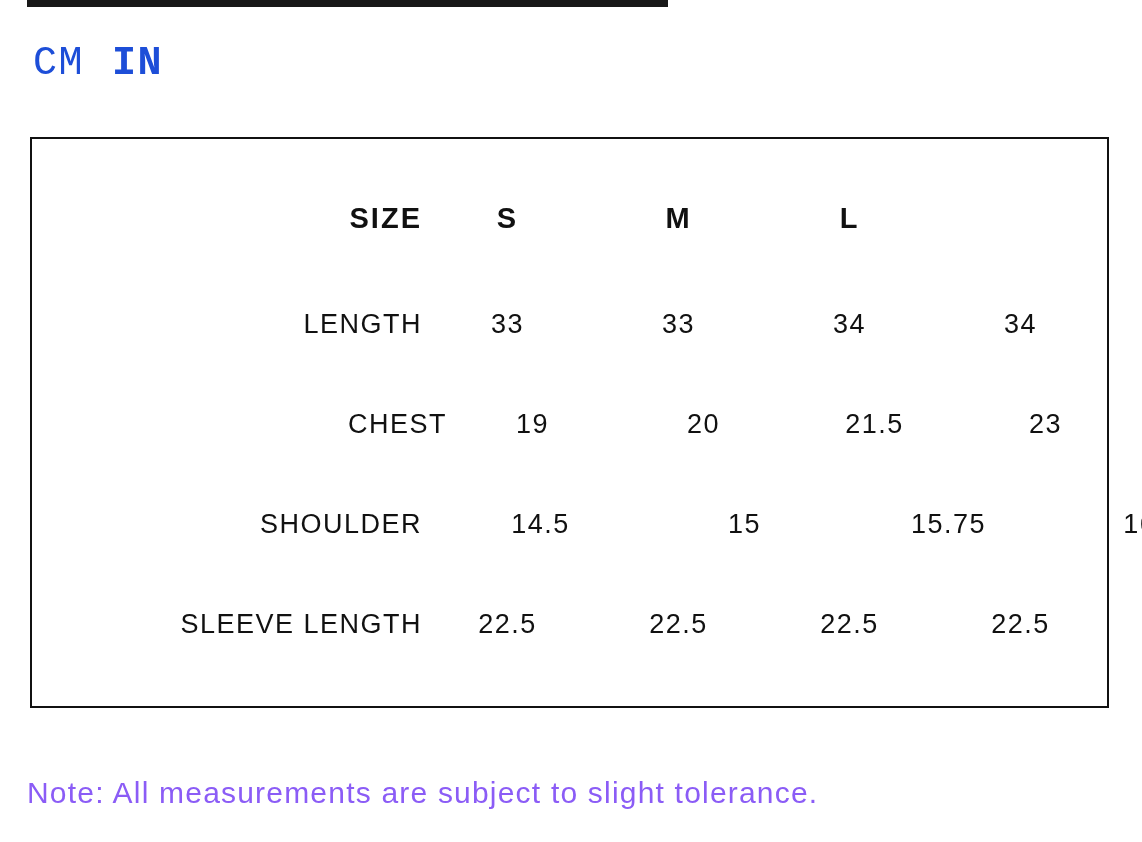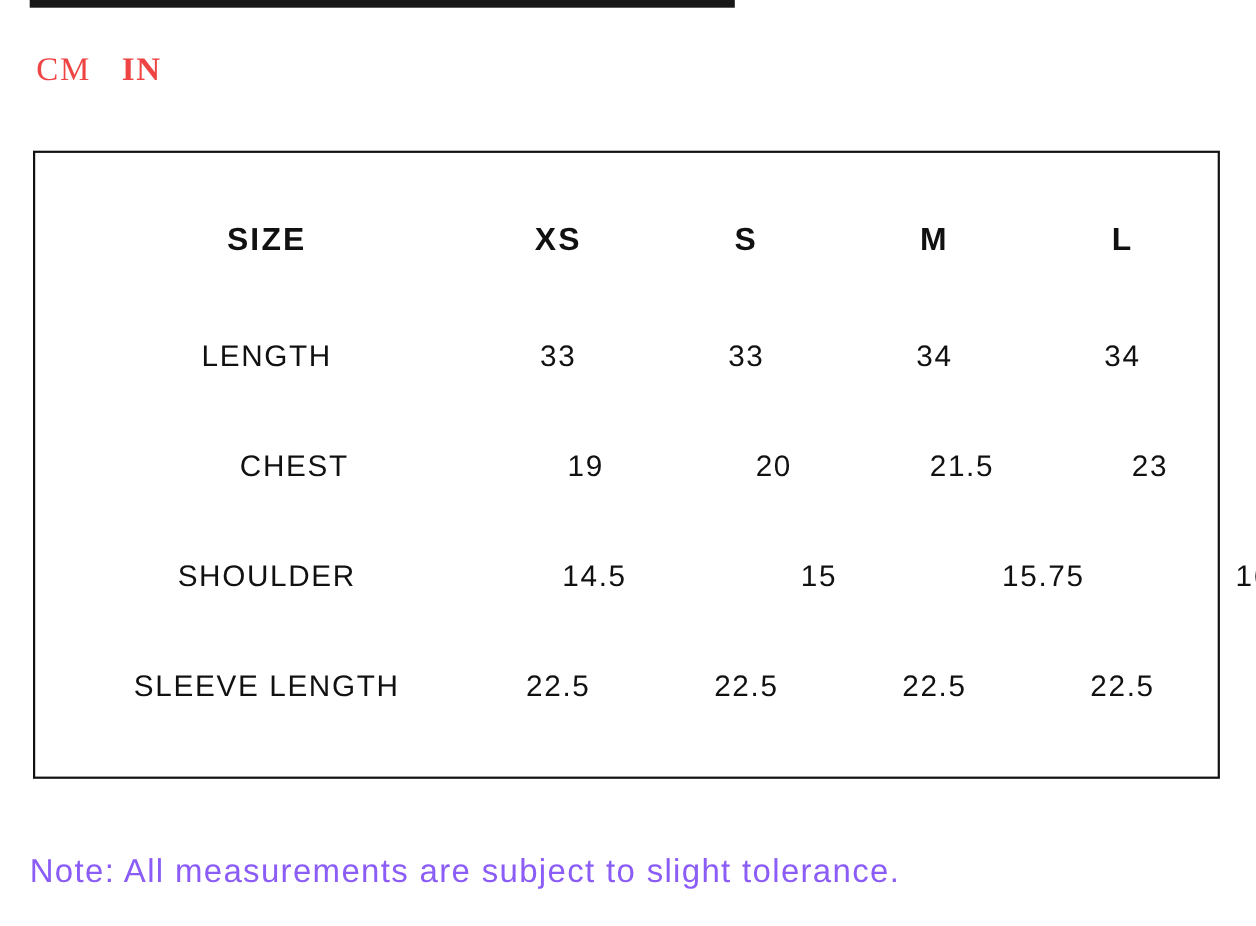--- a/index.html
+++ b/index.html
@@ -27,23 +27,23 @@
     left: 33px; top: 46px;
     display: flex;
     align-items: center;
     gap: 28px;
   }
   .unit-btn {
     appearance: none;
     background: none;
     border: none;
     cursor: pointer;
-    font-family: Liberation Serif, serif;
-    color: #ef4444;
-    font-size: 30px;
+    font-family: Liberation Mono, monospace;
+    color: #1d4ed8;
+    font-size: 40px;
     font-weight: 400;
     letter-spacing: 1.5px;
     line-height: 36px;
   }
   .unit-btn.selected { font-weight: 700; text-align: right; }
 
   
   .chart-box {
     position: absolute;
     left: 30px; top: 137px;
@@ -69,21 +69,21 @@
     font-weight: 400;
     letter-spacing: 1.5px;
     text-align: center;
     width: 171px;
     flex: 0 0 171px;
     white-space: nowrap;
   }
   .cell.label {
     width: 390px;
     flex: 0 0 390px;
-    text-align: center;
+    text-align: right;
     padding-left: 31px;
   }
   .row-header .cell {
     font-size: 29px;
     font-weight: 700;
     letter-spacing: 2px;
   }
 
   
   .note {
@@ -105,21 +105,20 @@
 
   <div class="unit-toggle">
     <button class="unit-btn">CM</button>
     <button class="unit-btn selected">IN</button>
   </div>
 
   <div class="chart-box">
 
     <div class="row row-header">
       <div class="cell label">SIZE</div>
-      <div class="cell">XS</div>
       <div class="cell">S</div>
       <div class="cell">M</div>
       <div class="cell">L</div>
     </div>
 
     <div class="row row-length">
       <div class="cell label">LENGTH</div>
       <div class="cell">33</div>
       <div class="cell">33</div>
       <div class="cell">34</div>

